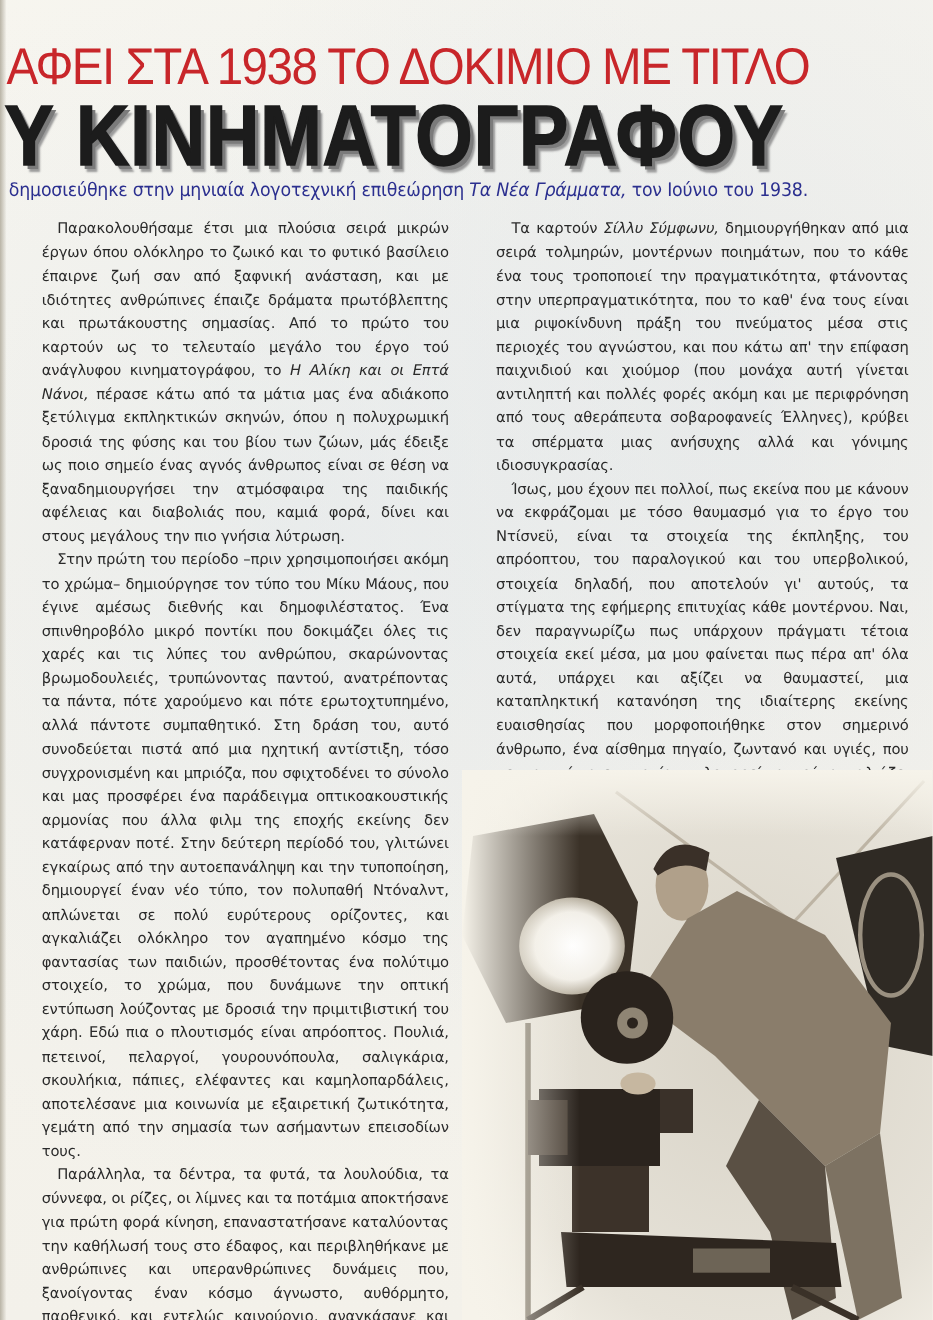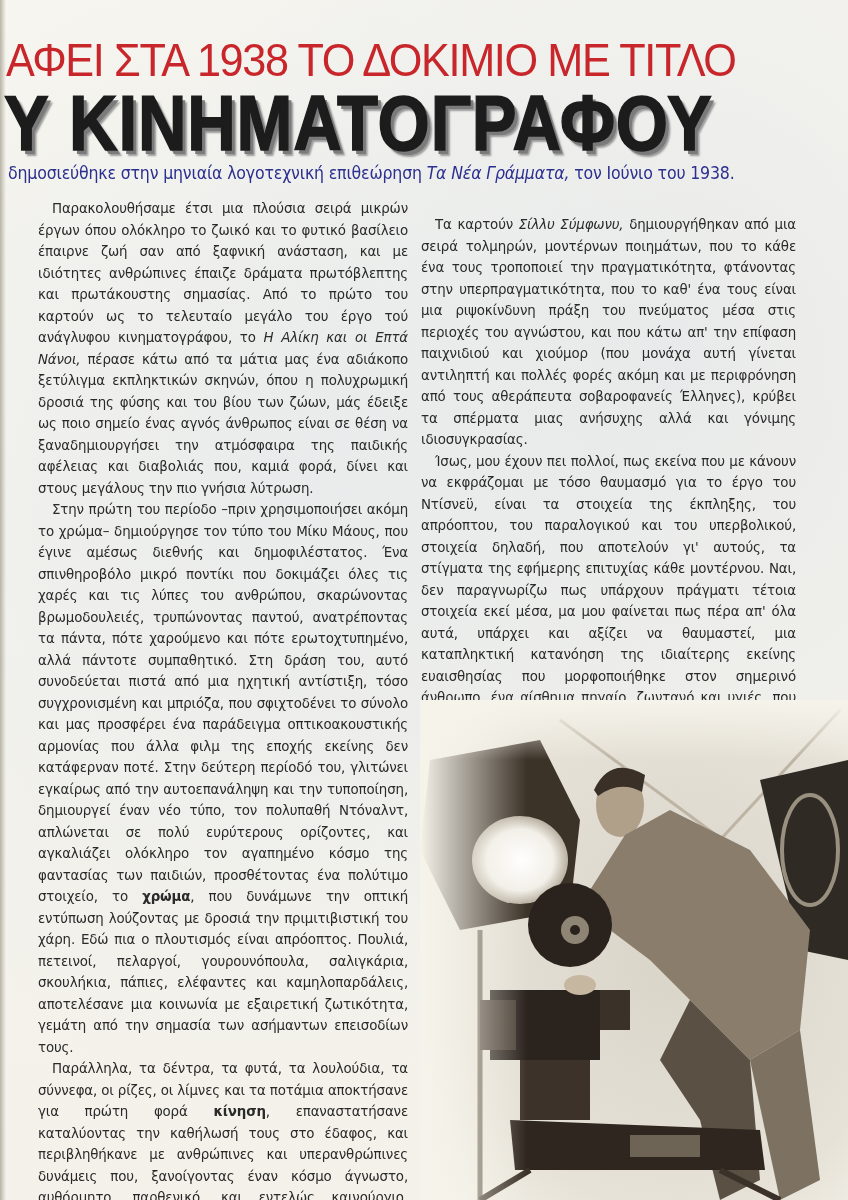--- a/index.html
+++ b/index.html
@@ -41,23 +41,23 @@
     transform: scaleX(0.93); transform-origin: left top;
   }
   .subtitle em { font-style: italic; }
   .col {
     position: absolute; font-size: 13.4px; line-height: 21.5px; color: #2a2a2a;
     text-align: justify; font-family: "DejaVu Sans", sans-serif; letter-spacing: -0.15px;
   }
   .col p { margin: 0; text-indent: 14px; }
   .col p.noindent { text-indent: 0; }
   .col-left { left: 38px; top: 198px; width: 370px; }
-  .col-right { left: 421px; top: 198px; width: 375px; margin-top: 16px; }
+  .col-right { left: 451px; top: 198px; width: 375px; }
   .col em { font-style: italic; }
-  .col strong { font-weight: bold; margin-top: 24px; }
+  .col strong { font-weight: normal; margin-top: 24px; }
   .photo {
     position: absolute; left: 420px; top: 700px; width: 428px; height: 500px;
     overflow: hidden;
   }
   .photo svg { width: 100%; height: 100%; display: block; }
 </style>
 </head>
 <body>
 
 <div class="page-bg"></div>

